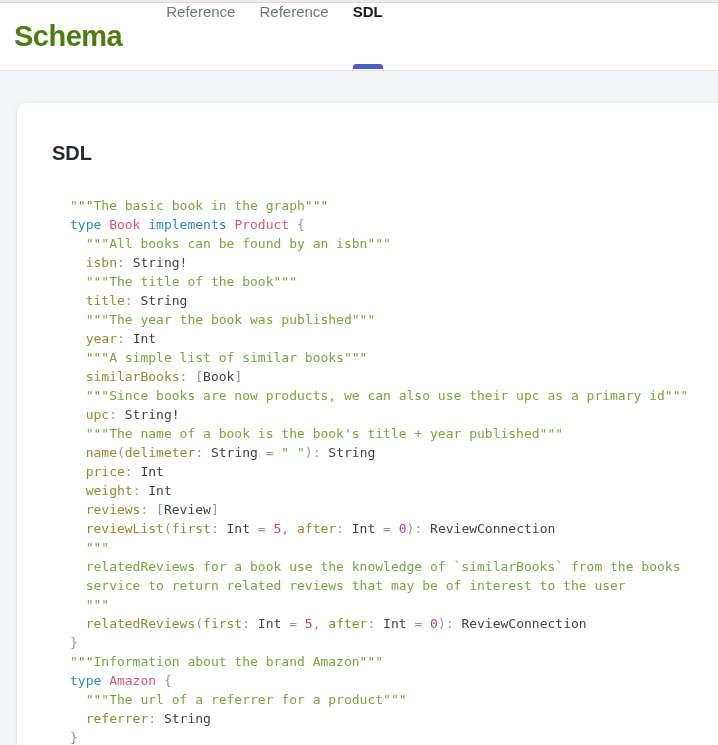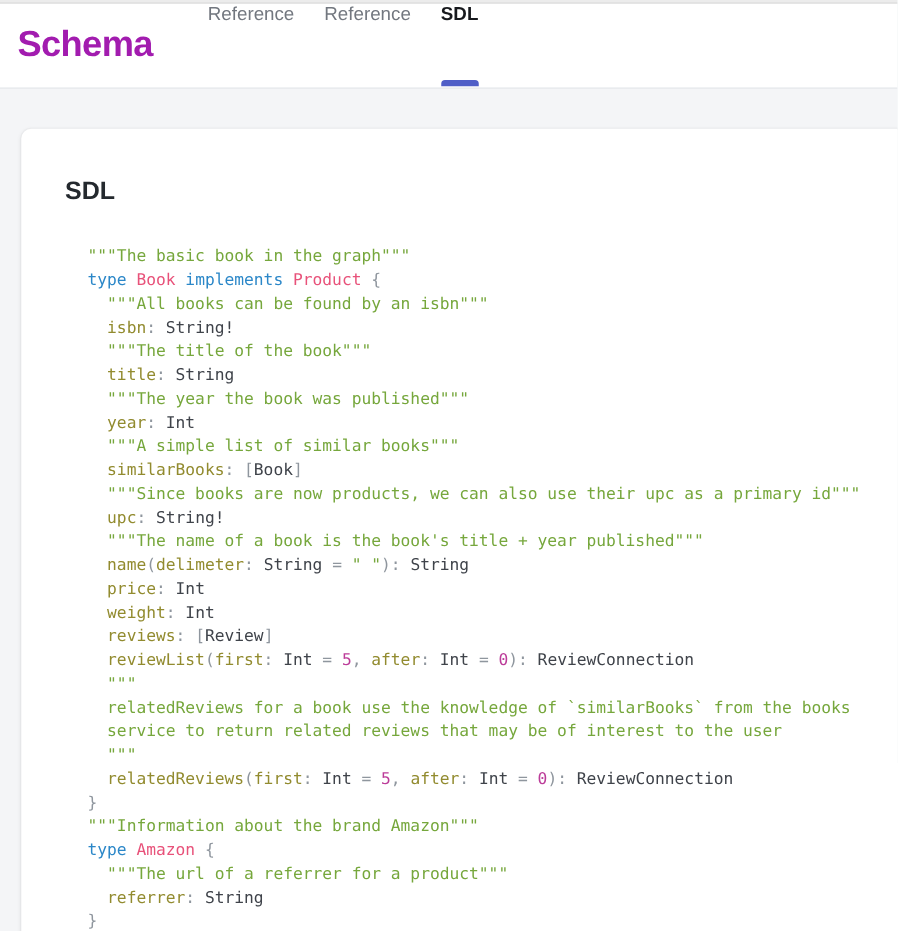--- a/index.html
+++ b/index.html
@@ -18,21 +18,21 @@
     background: #ffffff;
     height: 68px;
     border-bottom: 1px solid #e2e5e9;
     display: flex;
     align-items: center;
     padding-left: 14px;
   }
   .page-title {
     font-size: 29px;
     font-weight: 700;
-    color: #a21caf;
+    color: #4d7c0f;
     letter-spacing: -0.5px;
   }
   .tabs {
     display: flex;
     margin-left: 32px;
     height: 100%;
   }
   .tab {
     position: relative;
     display: flex;

